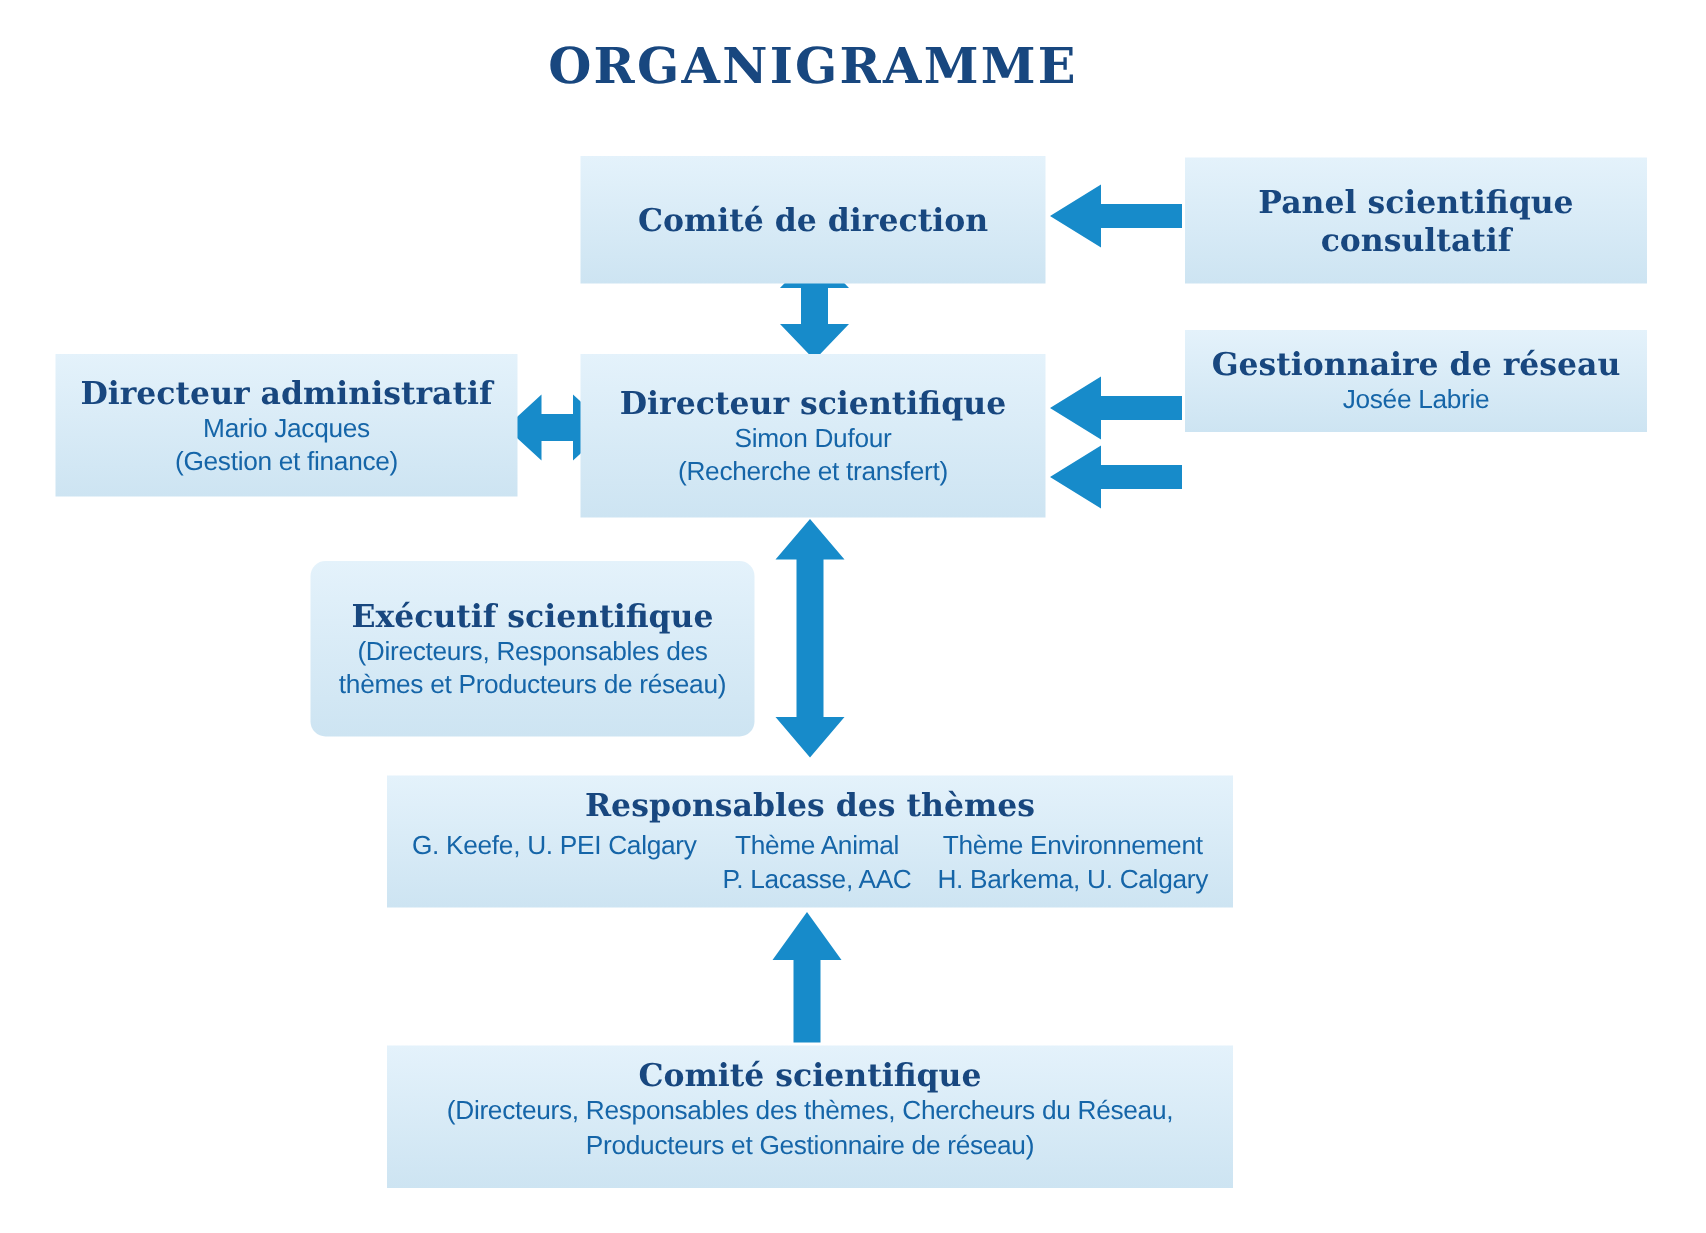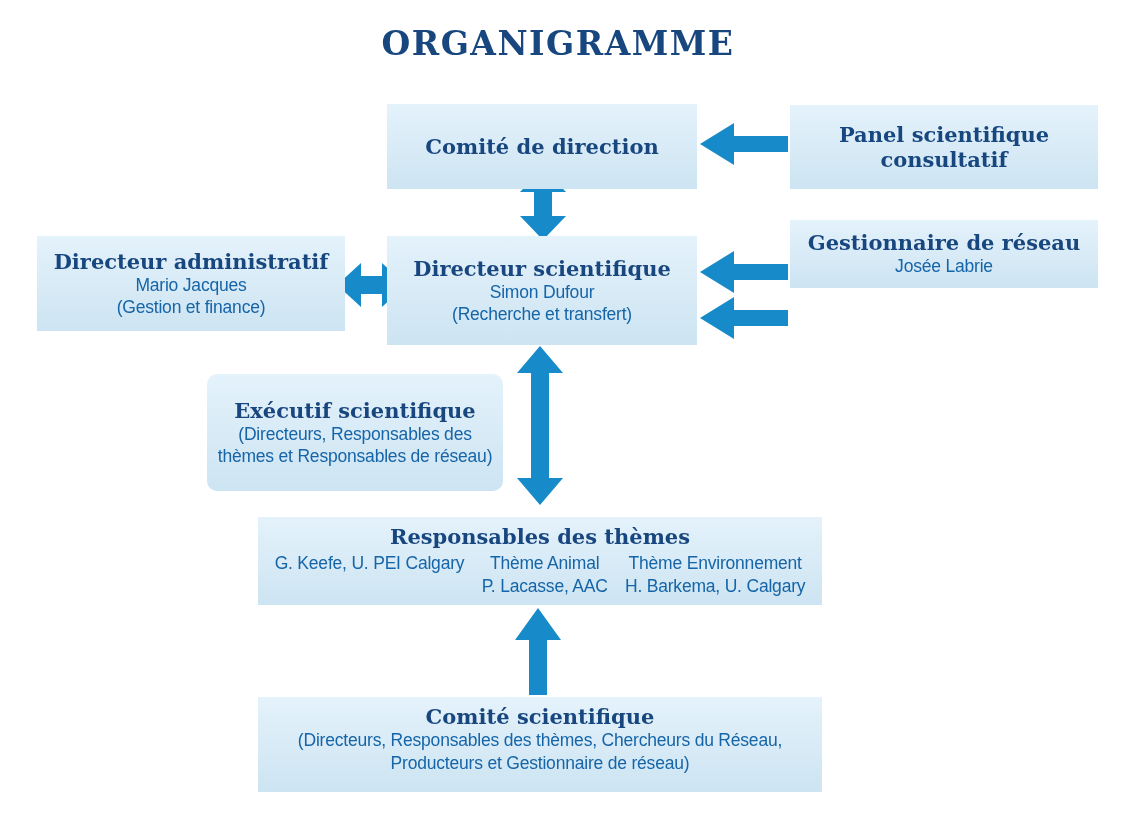--- a/index.html
+++ b/index.html
@@ -13,21 +13,21 @@
   html,body{margin:0;padding:0;}
   body{
     width:1137px;height:822px;
     background:var(--background);
     font-family:"Liberation Sans", sans-serif;
     position:relative;
     overflow:hidden;
   }
   .canvas{position:absolute;inset:0;width:1137px;height:822px;}
   .diagram-title{
-    position:absolute;top:24px;left:16px;width:1084px;
+    position:absolute;top:24px;left:0;width:1084px;
     text-align:center;
     font-family:"DejaVu Serif","Liberation Serif",serif;
     font-weight:bold;
     font-size:33px;
     letter-spacing:1.5px;
     color:var(--heading-navy);
     margin:0;
   }
   .arrows{position:absolute;left:0;top:0;width:1137px;height:822px;pointer-events:none;}
   .arrow{fill:var(--arrow-blue);}
@@ -100,21 +100,21 @@
 
   <div class="box" style="left:790px;top:220px;width:308px;height:68px;">
     <div class="box-title">Gestionnaire de réseau</div>
     <div class="box-sub">Josée Labrie</div>
   </div>
 
 
   <div class="box" style="left:207px;top:374px;width:296px;height:117px;border-radius:10px;">
     <div class="box-title">Exécutif scientifique</div>
     <div class="box-sub">(Directeurs, Responsables des</div>
-    <div class="box-sub">thèmes et Responsables de réseau)</div>
+    <div class="box-sub">thèmes et Producteurs de réseau)</div>
   </div>
 
   <div class="box" style="left:258px;top:517px;width:564px;height:88px;justify-content:flex-start;padding-top:7px;">
     <div class="box-title">Responsables des thèmes</div>
     <div class="themes-row">
       <div class="theme-col">
         <div class="box-sub">G. Keefe, U. PEI Calgary</div>
       </div>
       <div class="theme-col">
         <div class="box-sub">Thème Animal</div>

